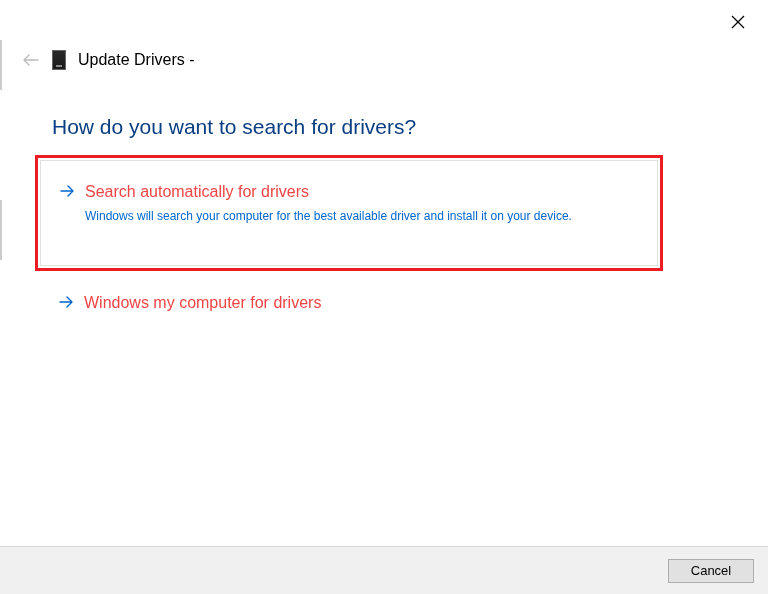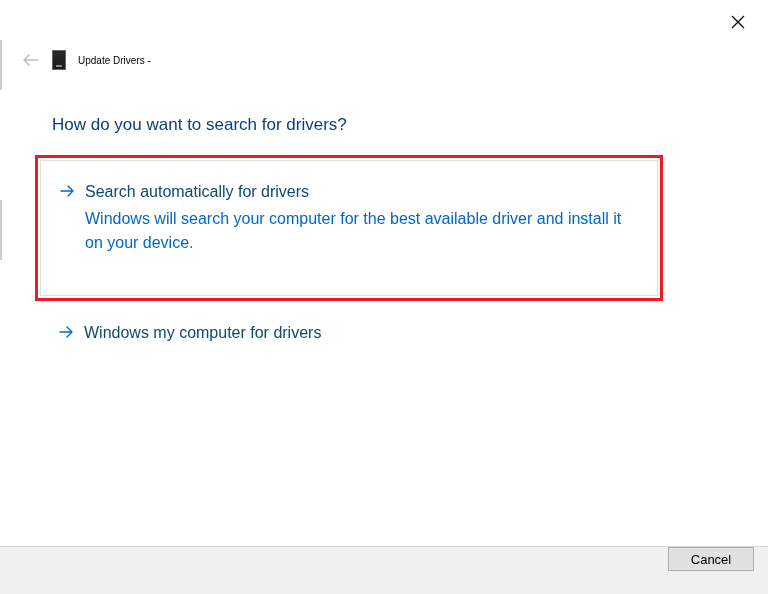--- a/index.html
+++ b/index.html
@@ -61,29 +61,29 @@
     .device-icon::after {
       content: "";
       position: absolute;
       bottom: 2px;
       left: 3px;
       right: 3px;
       height: 2px;
       background: #888;
     }
     .header-title {
-      font-size: 10px;
+      font-size: 16px;
       color: #000;
       font-weight: 400;
     }
     .page-heading {
       position: absolute;
       top: 115px;
       left: 52px;
-      font-size: 17px;
+      font-size: 21px;
       color: #0a3e82;
       font-weight: 400;
     }
     .options-area {
       position: absolute;
       top: 160px;
       left: 40px;
       right: 110px;
     }
     .option-card {
@@ -116,38 +116,39 @@
     }
     .option-arrow svg {
       width: 14px;
       height: 12px;
     }
     .option-content {
       flex: 1;
     }
     .option-title {
       font-size: 16px;
-      color: #0c4a6e;
+      color: #ef4444;
       font-weight: 400;
       margin-bottom: 6px;
     }
     .option-desc {
-      font-size: 16px;
+      font-size: 12px;
       color: #0066cc;
       line-height: 1.5;
     }
     .footer {
       position: absolute;
       bottom: 0;
       left: 0;
       right: 0;
       height: 48px;
       background: #f0f0f0;
       border-top: 1px solid #d8d8d8;
       display: flex;
+      align-items: center;
       justify-content: flex-end;
       padding-right: 14px;
     }
     .cancel-btn {
       width: 86px;
       height: 24px;
       background: #e1e1e1;
       border: 1px solid #adadad;
       font-size: 13px;
       color: #000;

